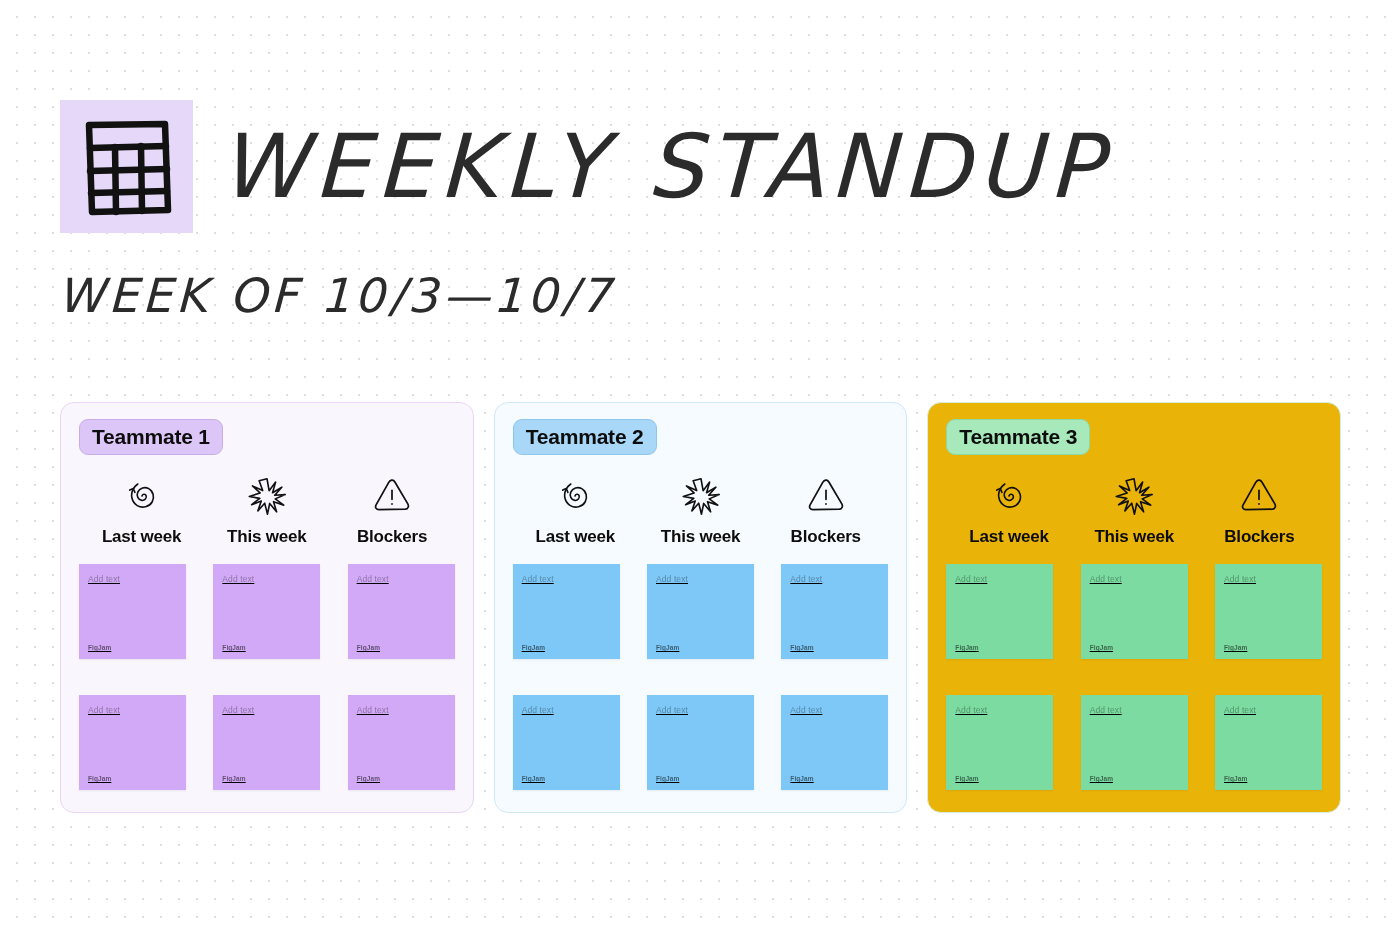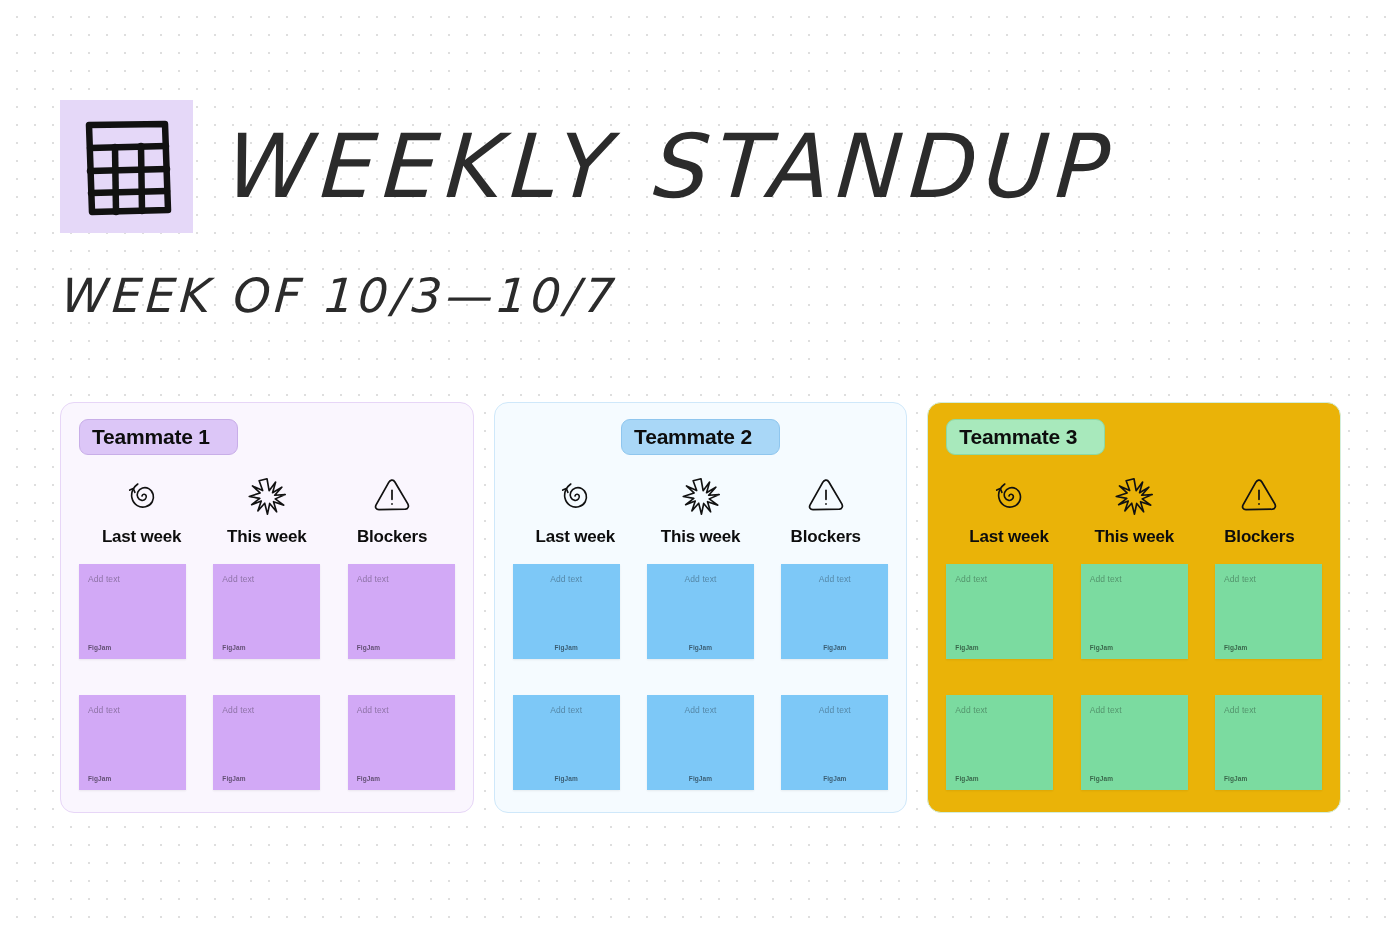--- a/index.html
+++ b/index.html
@@ -80,29 +80,29 @@
 
   .column {
     width: 414px;
     border-radius: 14px;
     border: 1px solid;
     padding: 16px 18px 22px 18px;
     position: relative;
   }
 
   .column.purple { background: #FAF6FE; border-color: #E7D6F7; }
-  .column.blue   { background: #F5FBFF; border-color: #CFE8FA; text-align: center; }
+  .column.blue   { background: #F5FBFF; border-color: #CFE8FA; }
   .column.green  { background: #eab308; border-color: #D3EEDC; }
 
   .col-badge {
     display: inline-block;
     font-size: 21px;
     font-weight: 700;
     color: #0d0d0d;
-    padding: 5px 27px 6px 12px;
+    padding: 5px 12px 6px 12px;
     border-radius: 9px;
     line-height: 1.1;
     letter-spacing: -0.2px;
   }
   .purple .col-badge { background: #DCC6F7; border: 1px solid #C8AEE8; }
   .blue   .col-badge { background: #A9D7F7; border: 1px solid #8FC6EE; }
   .green  .col-badge { background: #A8E9BC; border: 1px solid #8CD9A4; }
 
   
   .cats {
@@ -137,20 +137,21 @@
     row-gap: 36px;
   }
 
   .note {
     position: relative;
     padding: 10px 9px 8px 9px;
     display: flex;
     flex-direction: column;
     justify-content: space-between;
     box-shadow: 0 1px 2px rgba(0,0,0,0.07);
+    text-decoration: underline;
   }
 
   .purple .note { background: #D2A9F6; }
   .blue   .note { background: #7DC8F7; }
   .green  .note { background: #7BDBA0; }
 
   .note-placeholder {
     font-size: 8.5px;
     color: rgba(0,0,0,0.34);
     letter-spacing: 0.1px;

